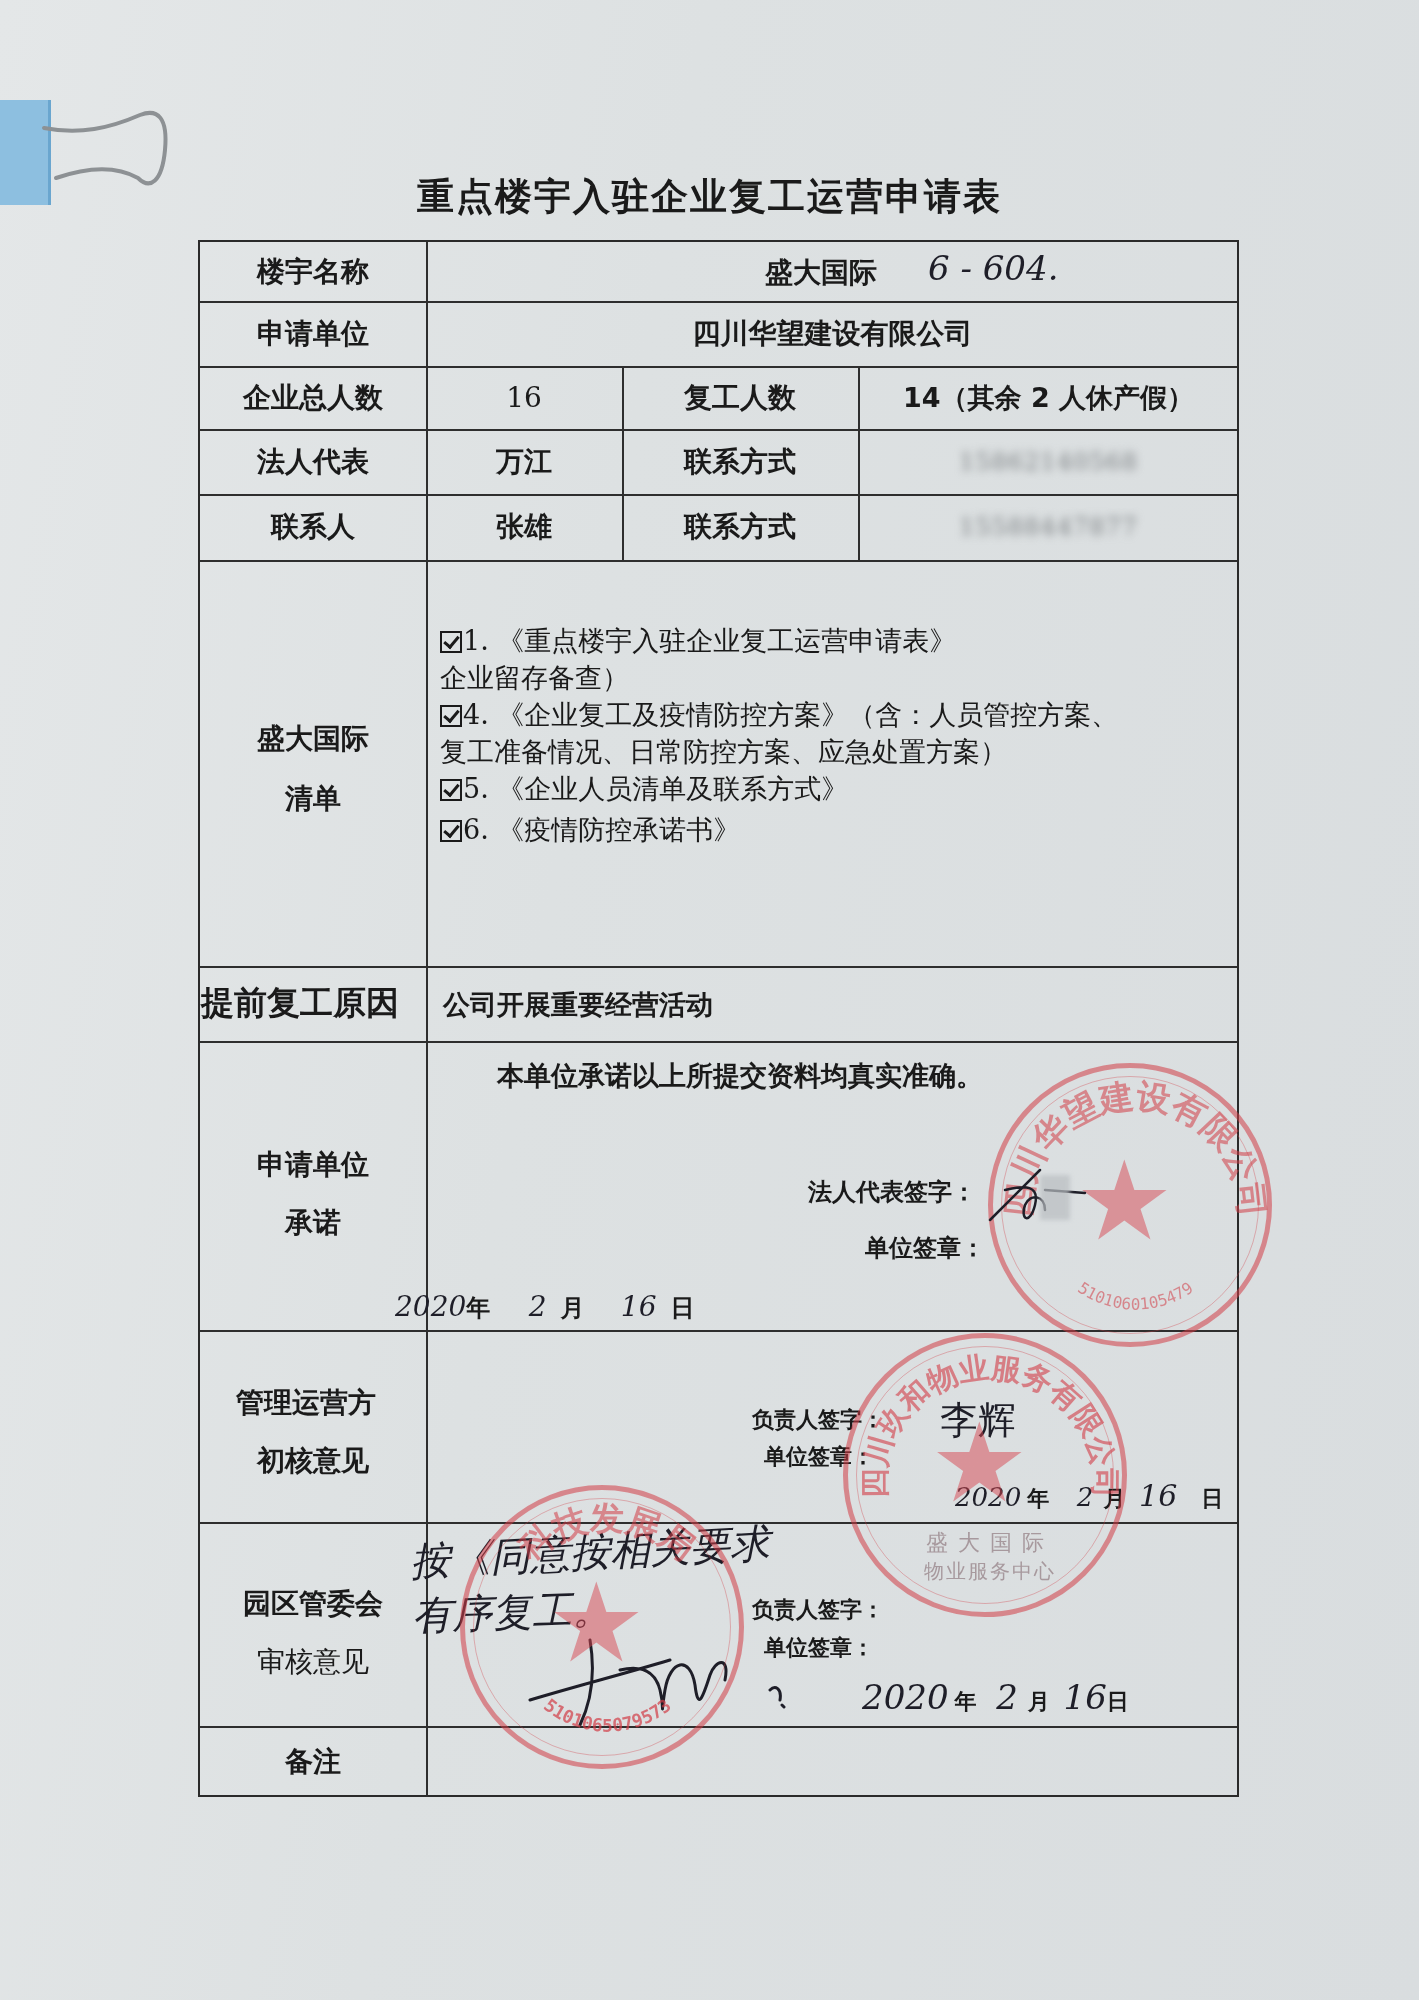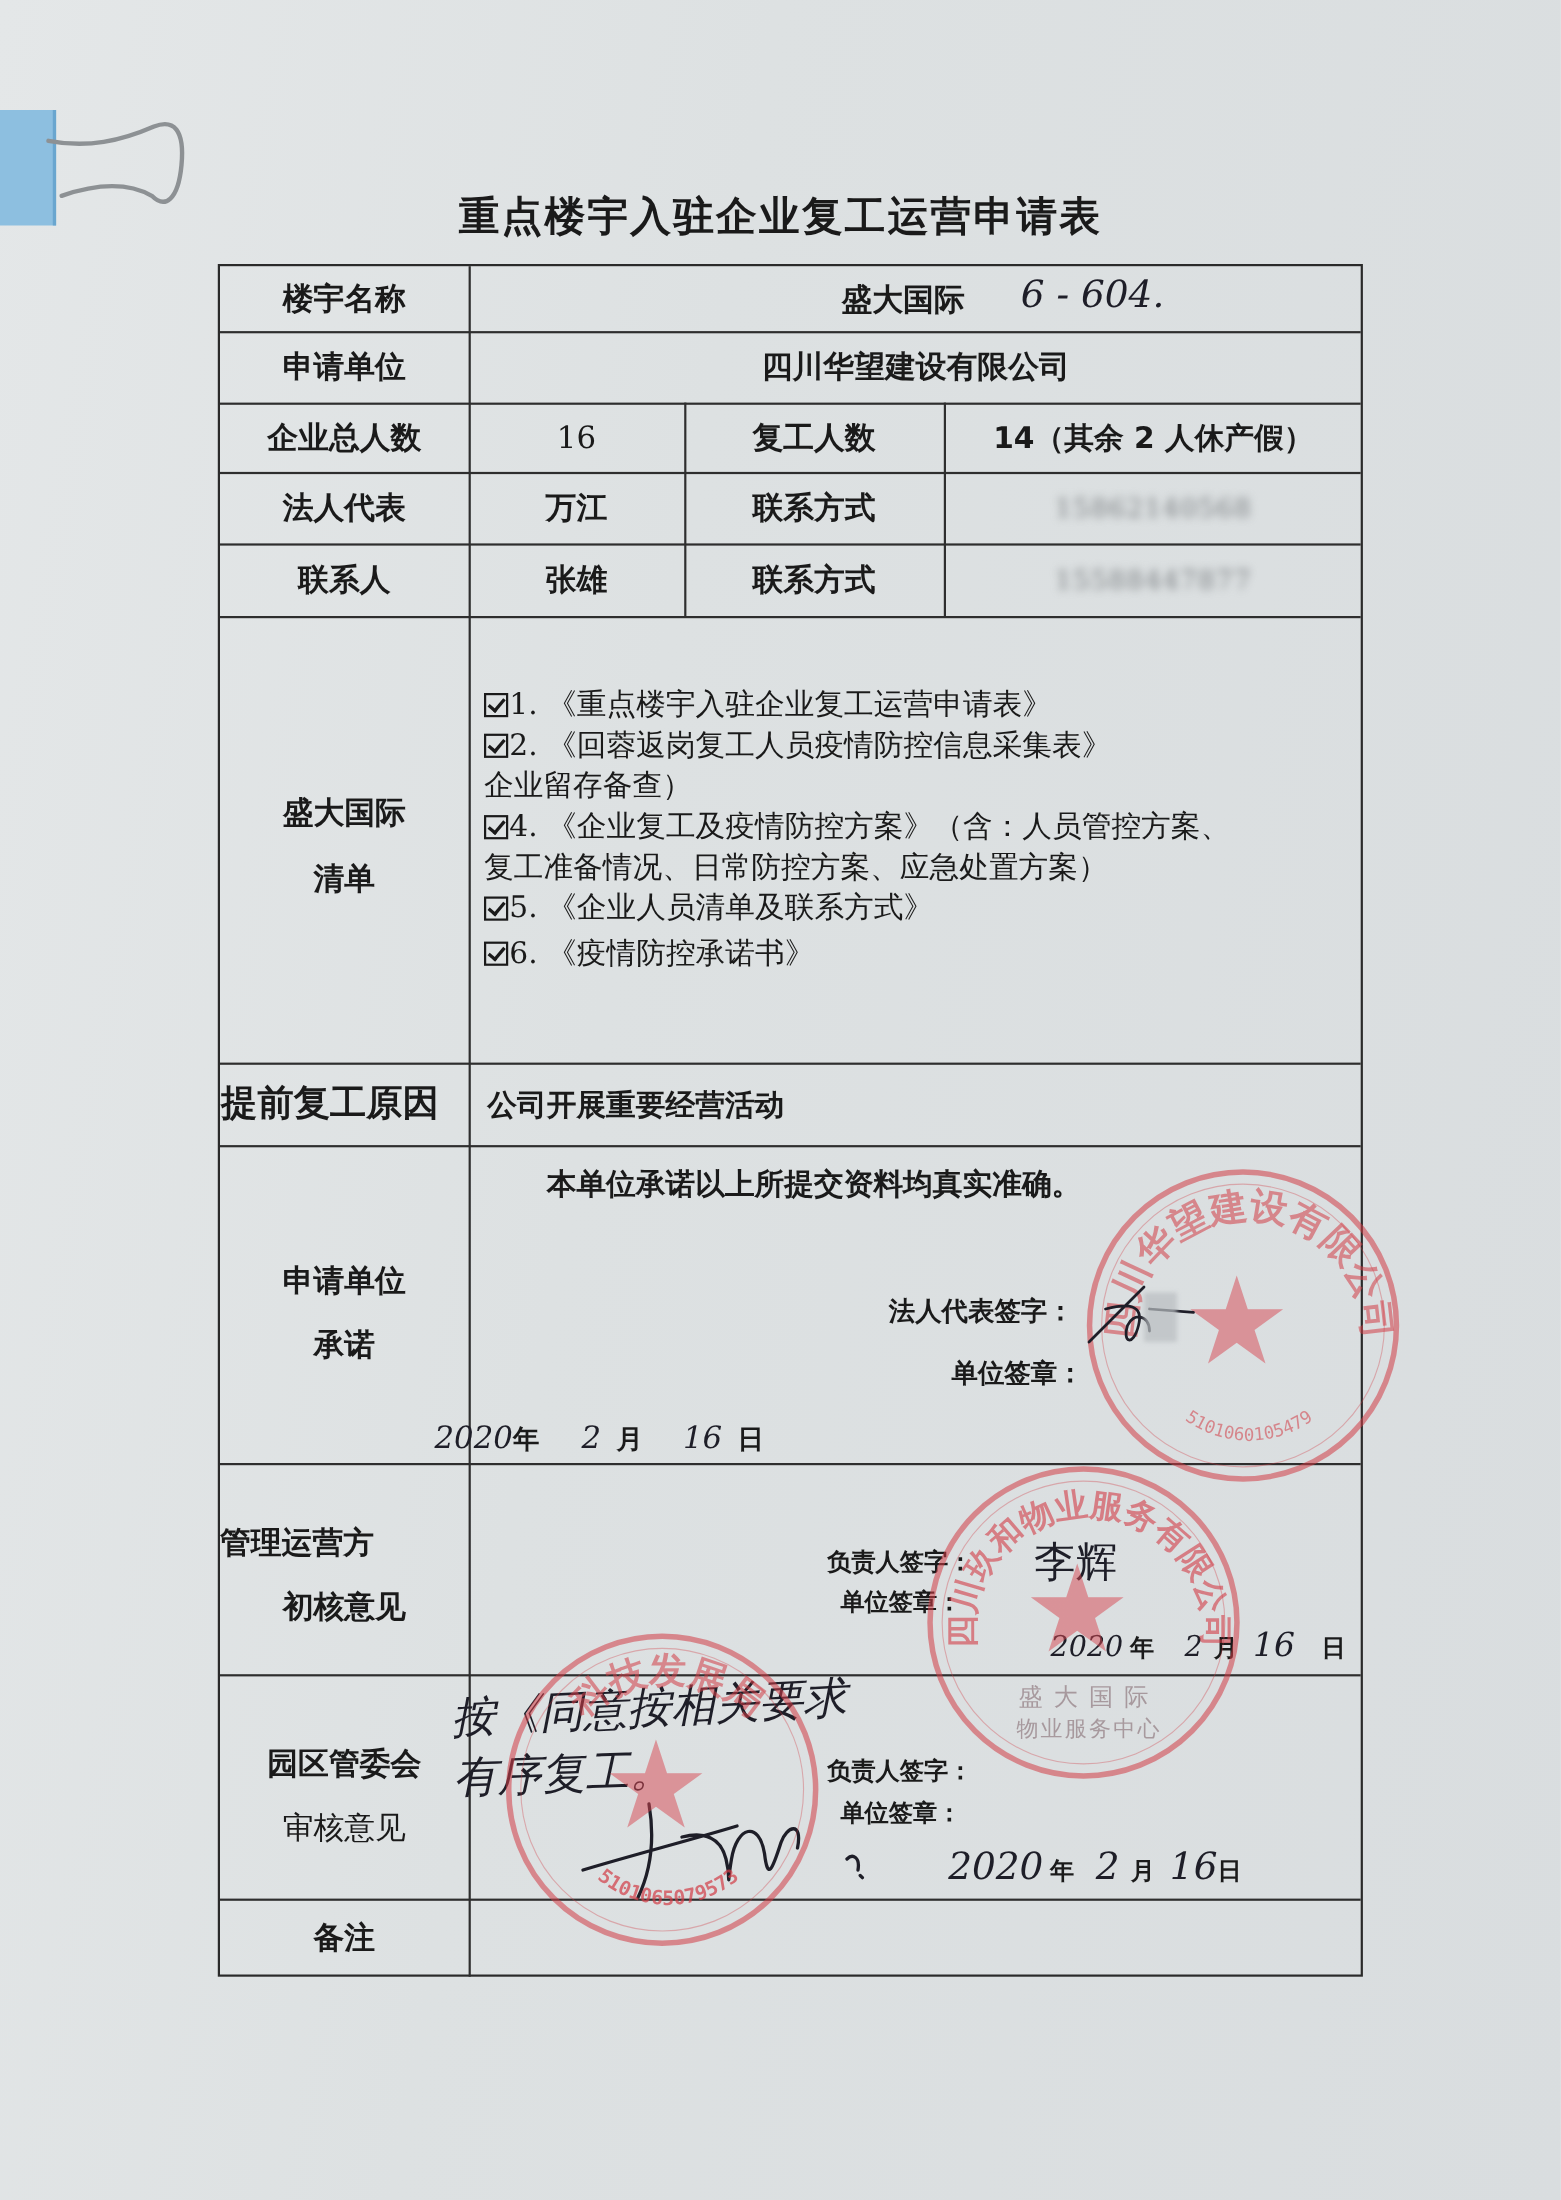--- a/index.html
+++ b/index.html
@@ -76,21 +76,20 @@
 
 <div class="cell" style="left:200px; top:494px; width:226px; height:66px">联系人</div>
 <div class="cell" style="left:426px; top:494px; width:196px; height:66px">张雄</div>
 <div class="cell" style="left:622px; top:494px; width:236px; height:66px">联系方式</div>
 <div class="cell blur" style="left:858px; top:494px; width:381px; height:66px; font-size:24px">15588447877</div>
 
 <div class="abs" style="left:200px; top:720px; width:226px; text-align:center; font-size:28px; font-weight:bold">盛大国际</div>
 <div class="abs" style="left:200px; top:780px; width:226px; text-align:center; font-size:28px; font-weight:bold">清单</div>
 <div class="check-list">
   <div class="item"><span class="cb"></span><span>1. 《重点楼宇入驻企业复工运营申请表》</span></div>
-  <div class="item"><span class="cb"></span><span>2. 《回蓉返岗复工人员疫情防控信息采集表》</span></div>
   <div class="item"><span>企业留存备查）</span></div>
   <div class="item"><span class="cb"></span><span>4. 《企业复工及疫情防控方案》（含：人员管控方案、</span></div>
   <div class="item"><span>复工准备情况、日常防控方案、应急处置方案）</span></div>
   <div class="item"><span class="cb"></span><span>5. 《企业人员清单及联系方式》</span></div>
   <div class="item" style="margin-top:4px"><span class="cb"></span><span>6. 《疫情防控承诺书》</span></div>
 </div>
 
 <div class="cell" style="left:200px; top:966px; width:200px; height:75px; font-size:33px">提前复工原因</div>
 <div class="abs" style="left:443px; top:987px; font-size:27px; font-weight:bold">公司开展重要经营活动</div>
 
@@ -98,21 +97,21 @@
 <div class="abs" style="left:200px; top:1204px; width:226px; text-align:center; font-size:28px; font-weight:bold">承诺</div>
 <div class="abs" style="left:497px; top:1058px; font-size:27px; font-weight:bold">本单位承诺以上所提交资料均真实准确。</div>
 <div class="abs sig-label" style="left:808px; top:1176px">法人代表签字：</div>
 <div class="abs sig-label" style="left:865px; top:1232px">单位签章：</div>
 <div class="abs" style="left:395px; top:1290px; font-size:24px; font-weight:bold">
   <span class="hand" style="font-size:28px">2020</span><span>年</span>
   <span class="hand" style="font-size:28px; margin-left:30px">2</span><span style="margin-left:14px">月</span>
   <span class="hand" style="font-size:28px; margin-left:28px">16</span><span style="margin-left:14px">日</span>
 </div>
 
-<div class="abs" style="left:200px; top:1384px; width:212px; font-size:28px; font-weight:bold">管理运营方</div>
+<div class="abs" style="left:200px; top:1384px; width:212px; text-align:center; font-size:28px; font-weight:bold">管理运营方</div>
 <div class="abs" style="left:200px; top:1442px; width:226px; text-align:center; font-size:28px; font-weight:bold">初核意见</div>
 <div class="abs sig-label" style="left:752px; top:1405px; font-size:22px">负责人签字：</div>
 <div class="abs sig-label" style="left:764px; top:1442px; font-size:22px">单位签章：</div>
 <div class="abs hand" style="left:940px; top:1395px; font-size:38px; font-style:normal">李辉</div>
 <div class="abs" style="left:955px; top:1478px; font-size:22px; font-weight:bold">
   <span class="hand" style="font-size:26px">2020</span><span style="margin-left:6px">年</span>
   <span class="hand" style="font-size:26px; margin-left:20px">2</span><span style="margin-left:10px">月</span>
   <span class="hand" style="font-size:30px; margin-left:6px">16</span><span style="margin-left:24px">日</span>
 </div>
 

